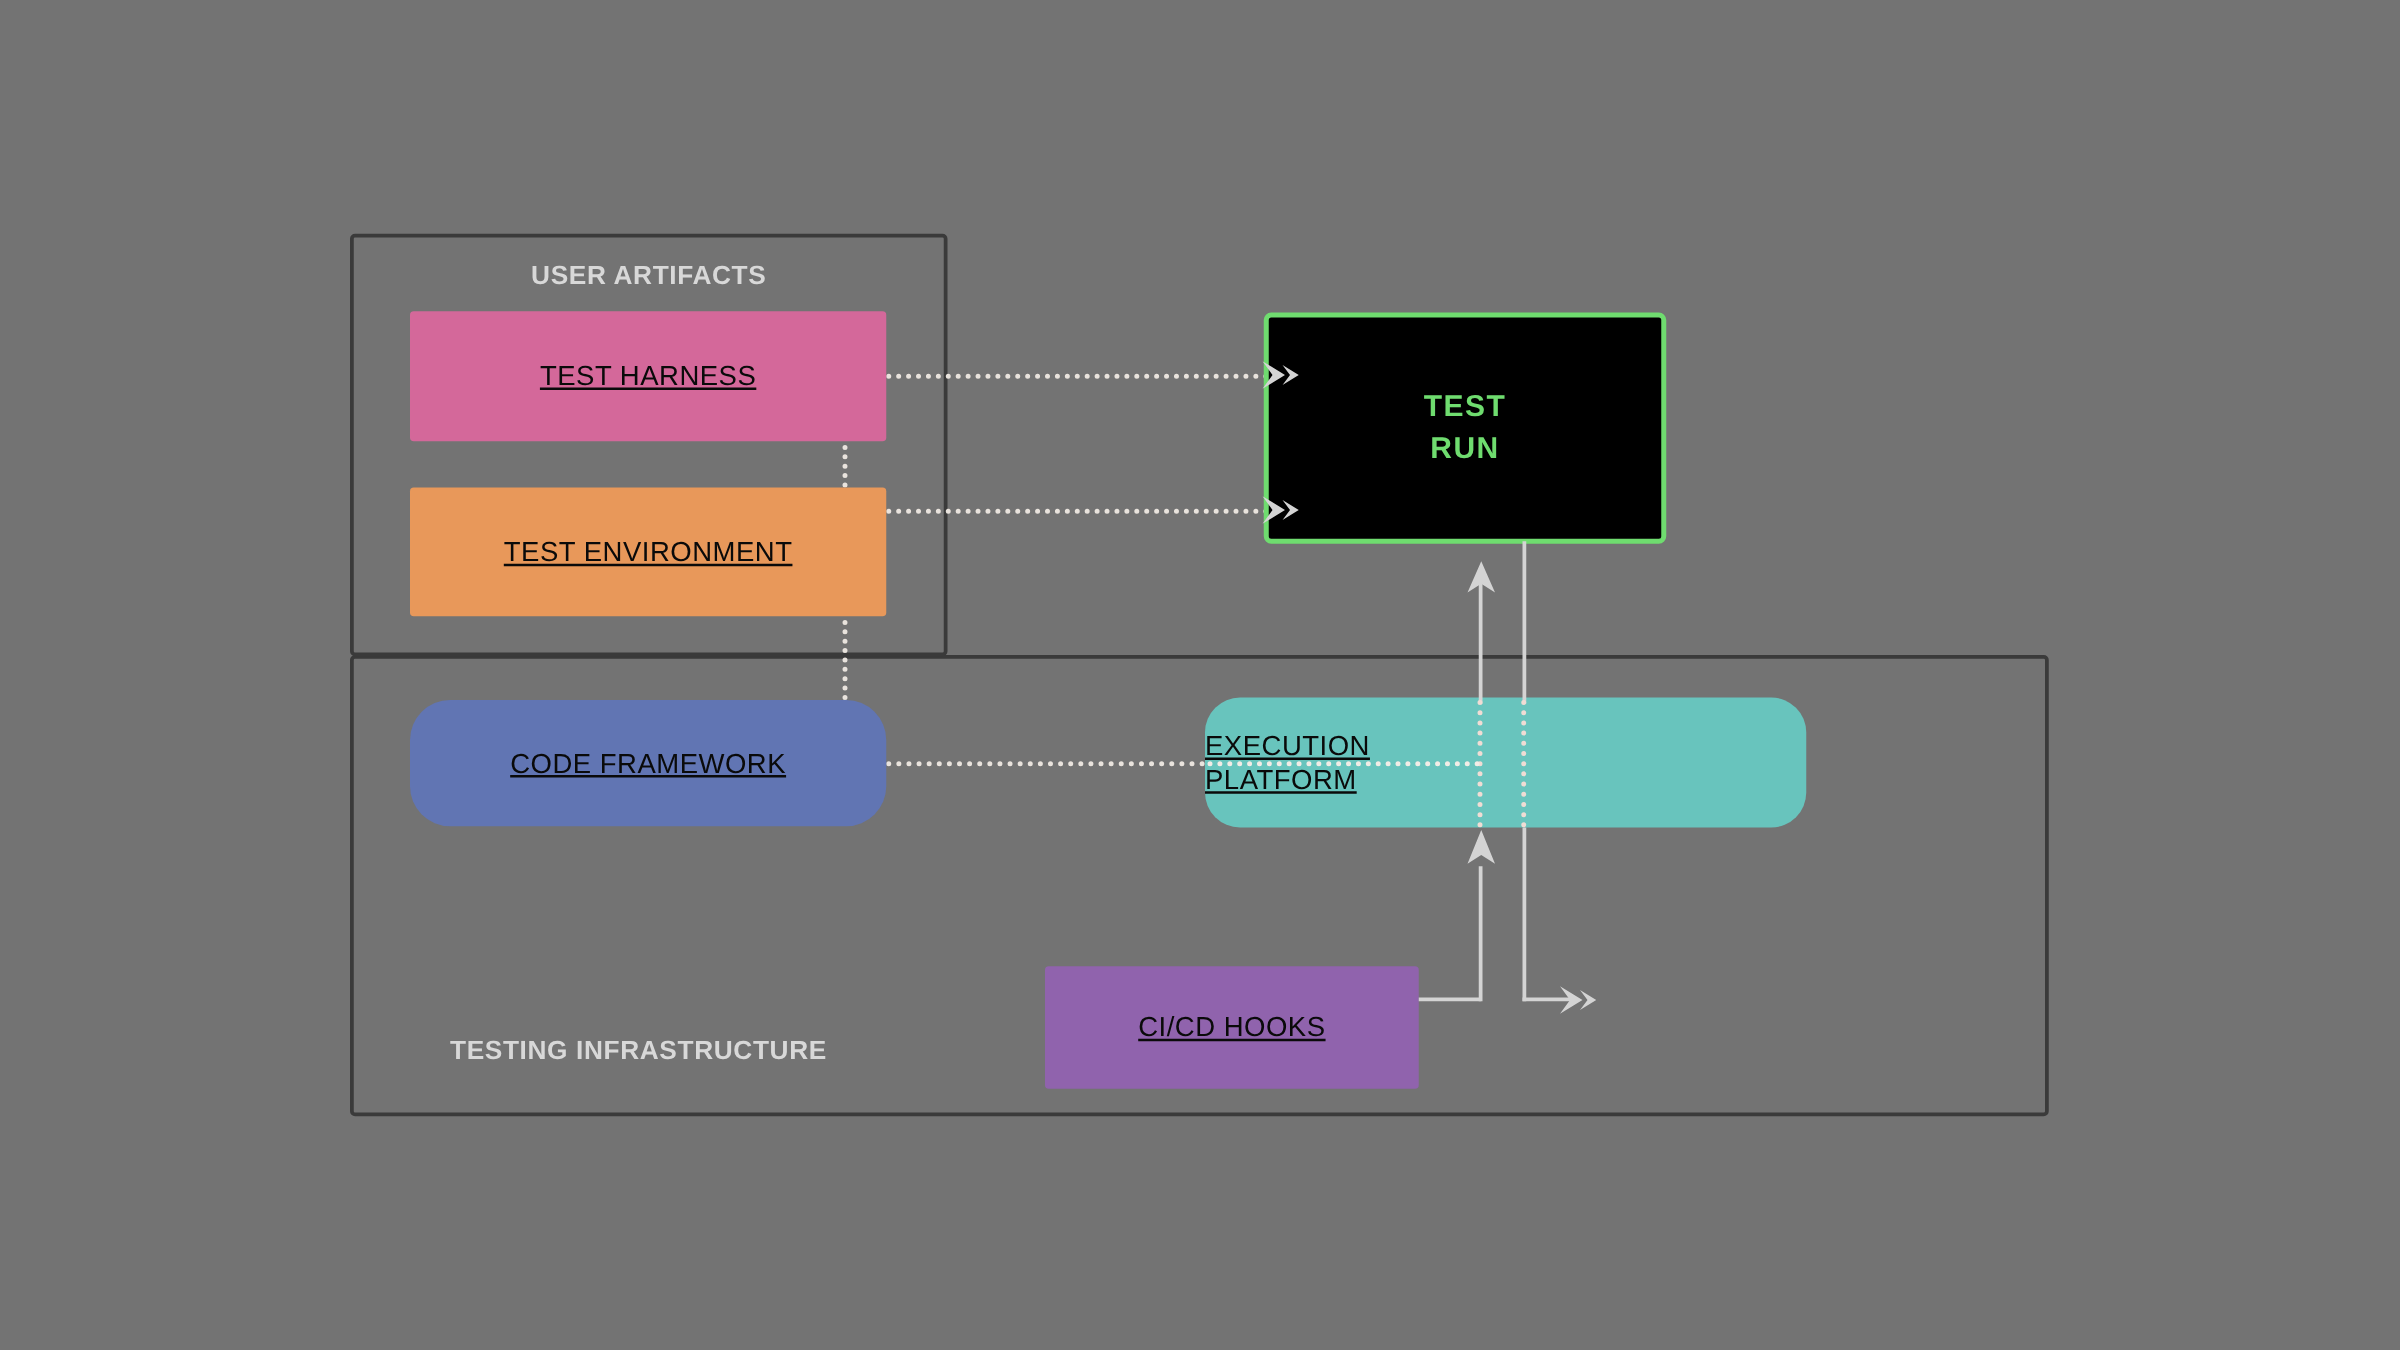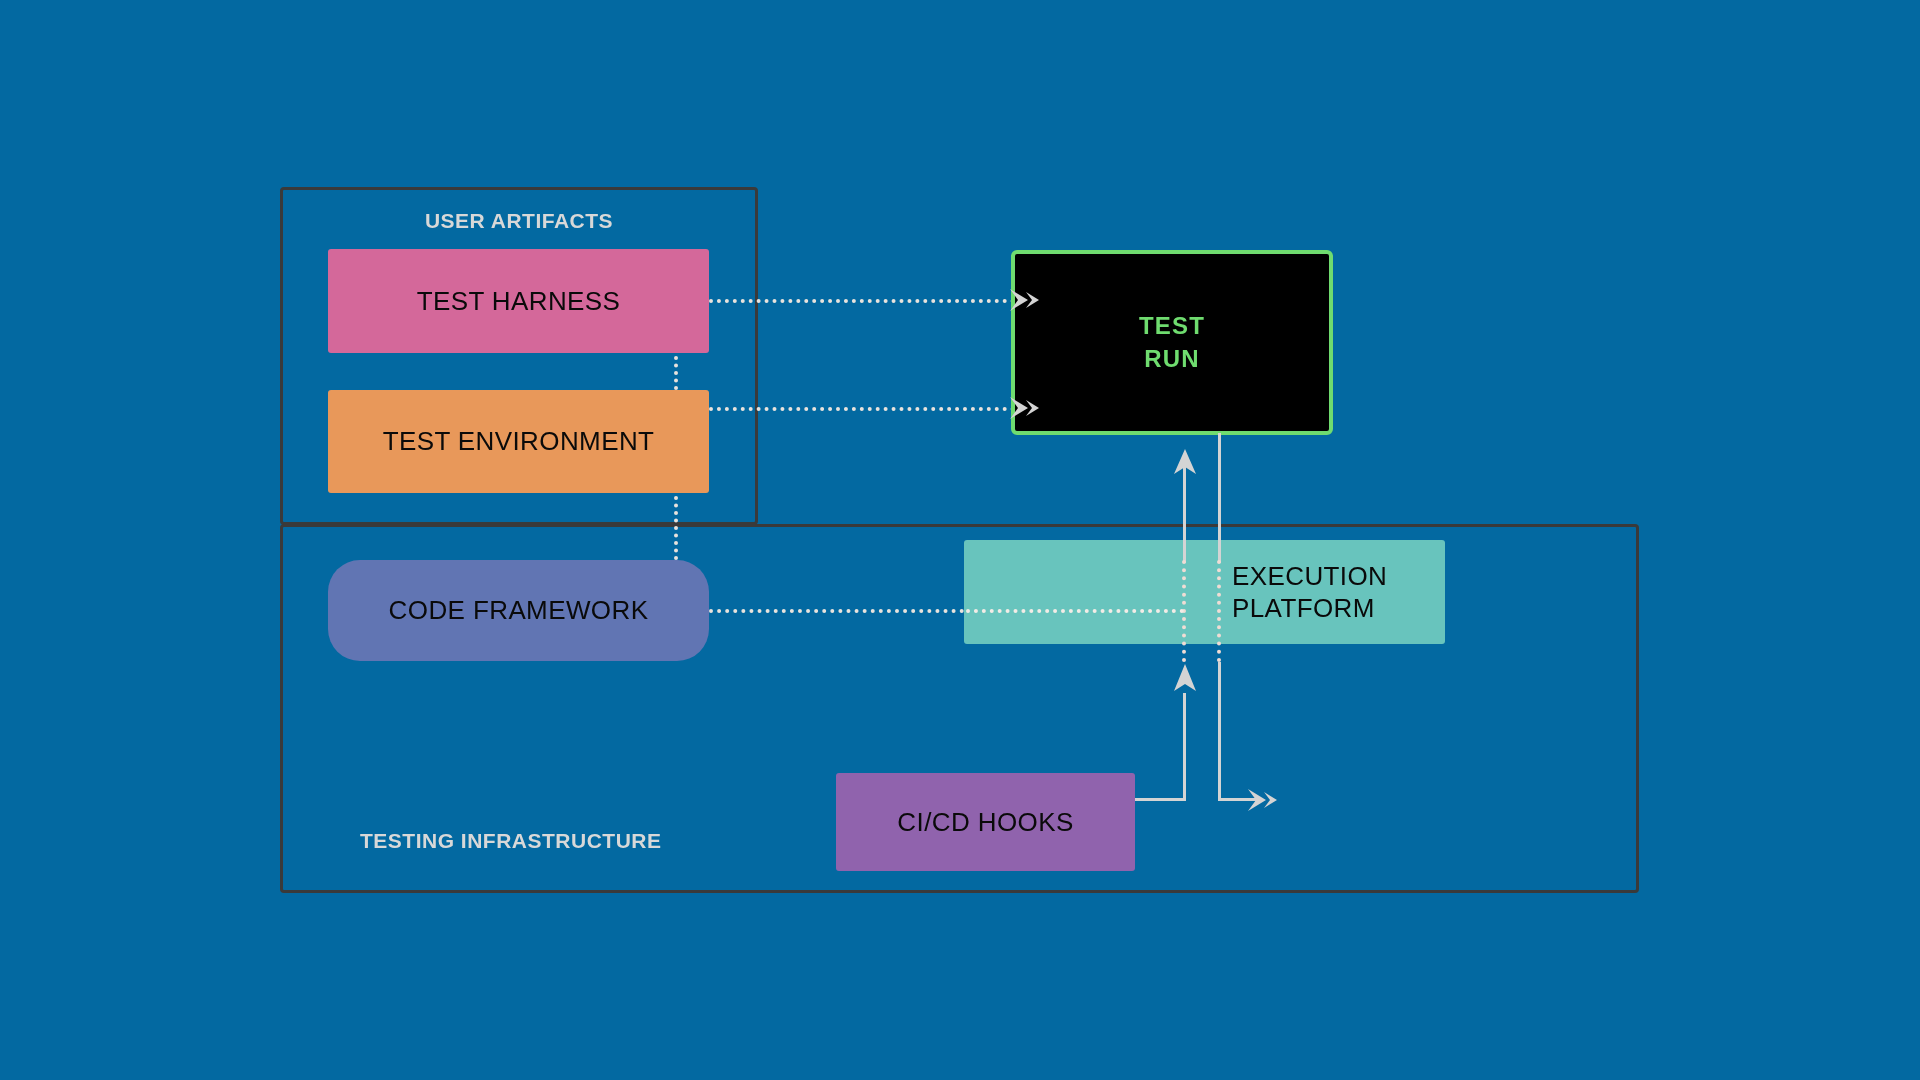--- a/index.html
+++ b/index.html
@@ -11,21 +11,21 @@
     height: 1080px;
     overflow: hidden;
   }
   body {
     font-family: "Liberation Sans", sans-serif;
   }
   #canvas {
     position: relative;
     width: 1920px;
     height: 1080px;
-    background: #0369a1;
+    background: #737373;
   }
 
   
   .group-box {
     position: absolute;
     border: 3px solid #3a3a3a;
     border-radius: 4px;
     box-sizing: border-box;
     background: transparent;
   }
@@ -65,49 +65,50 @@
   }
 
   
   .node {
     position: absolute;
     box-sizing: border-box;
     border-radius: 3px;
     display: flex;
     align-items: center;
     color: #0a0a0a;
-    font-size: 26px;
+    font-size: 22px;
     font-weight: 500;
     letter-spacing: 0.4px;
     z-index: 8;
     line-height: 1.25;
+    text-decoration: underline;
   }
 
   #node-test-harness {
     left: 328px; top: 249px; width: 381px; height: 104px;
     background: #d4689a;
     justify-content: center; text-align: center;
   }
   #node-test-environment {
     left: 328px; top: 390px; width: 381px; height: 103px;
     background: #e8985a;
     justify-content: center; text-align: center;
   }
   #node-code-framework {
     left: 328px; top: 560px; width: 381px; height: 101px;
     background: #6175b3;
     justify-content: center; text-align: center; border-radius: 32px;
   }
   #node-execution-platform {
-    left: 964px; top: 540px; width: 481px; height: 104px;
+    left: 964px; top: 558px; width: 481px; height: 104px;
     background: #68c4bd;
     z-index: 9;
-    padding-left: 268px;
     justify-content: flex-start;
     text-align: left;
+    border-radius: 28px;
   }
   #node-cicd-hooks {
     left: 836px; top: 745px; width: 299px; height: 98px;
     background: #9063ad;
     justify-content: center; text-align: center; margin-top: 28px;
   }
   #node-reporting {
     left: 1274px; top: 745px; width: 298px; height: 98px;
     background: #9063ad;
     justify-content: center; text-align: center;

